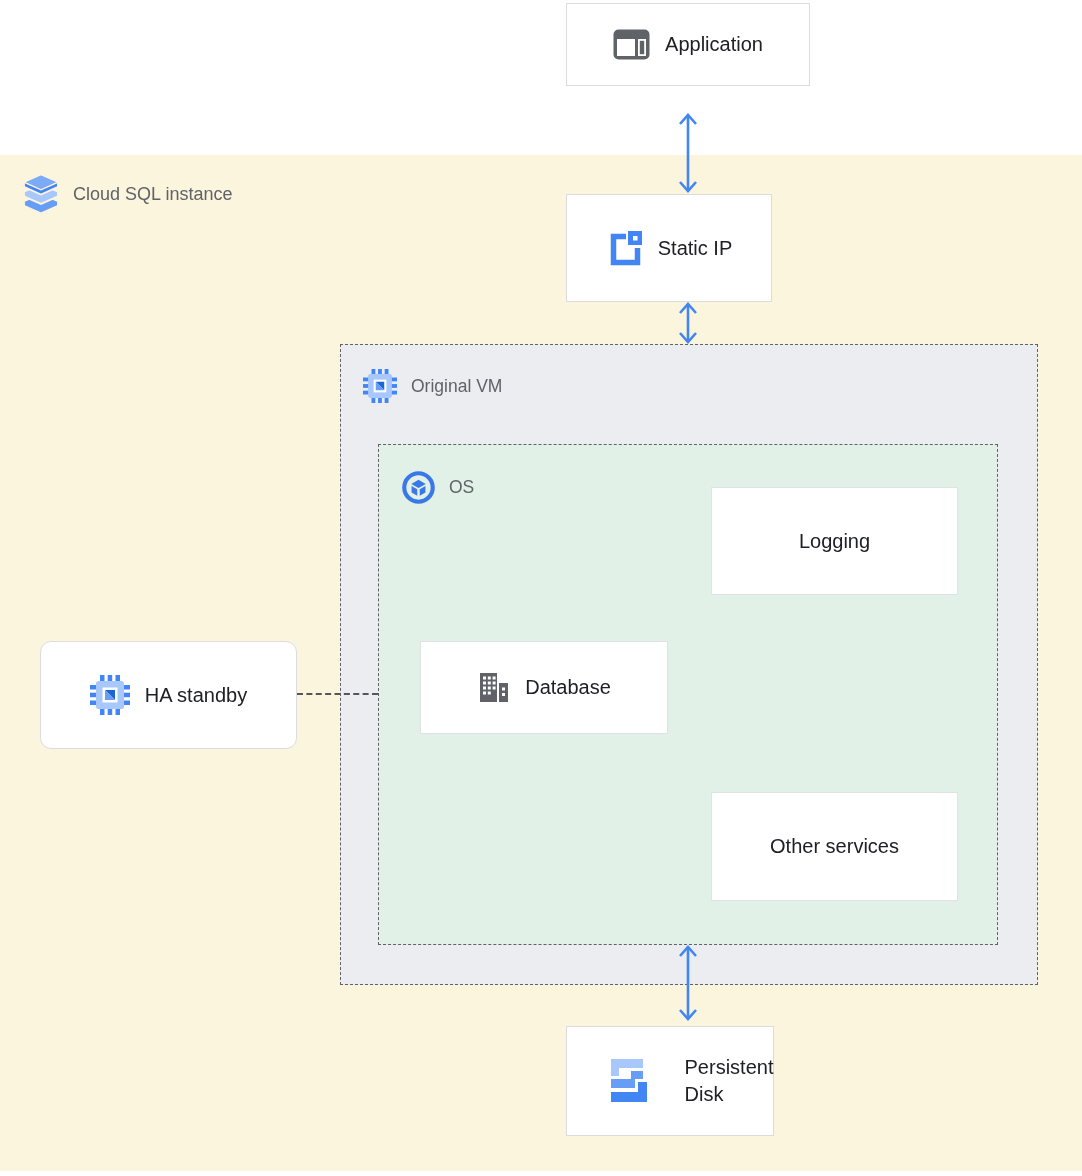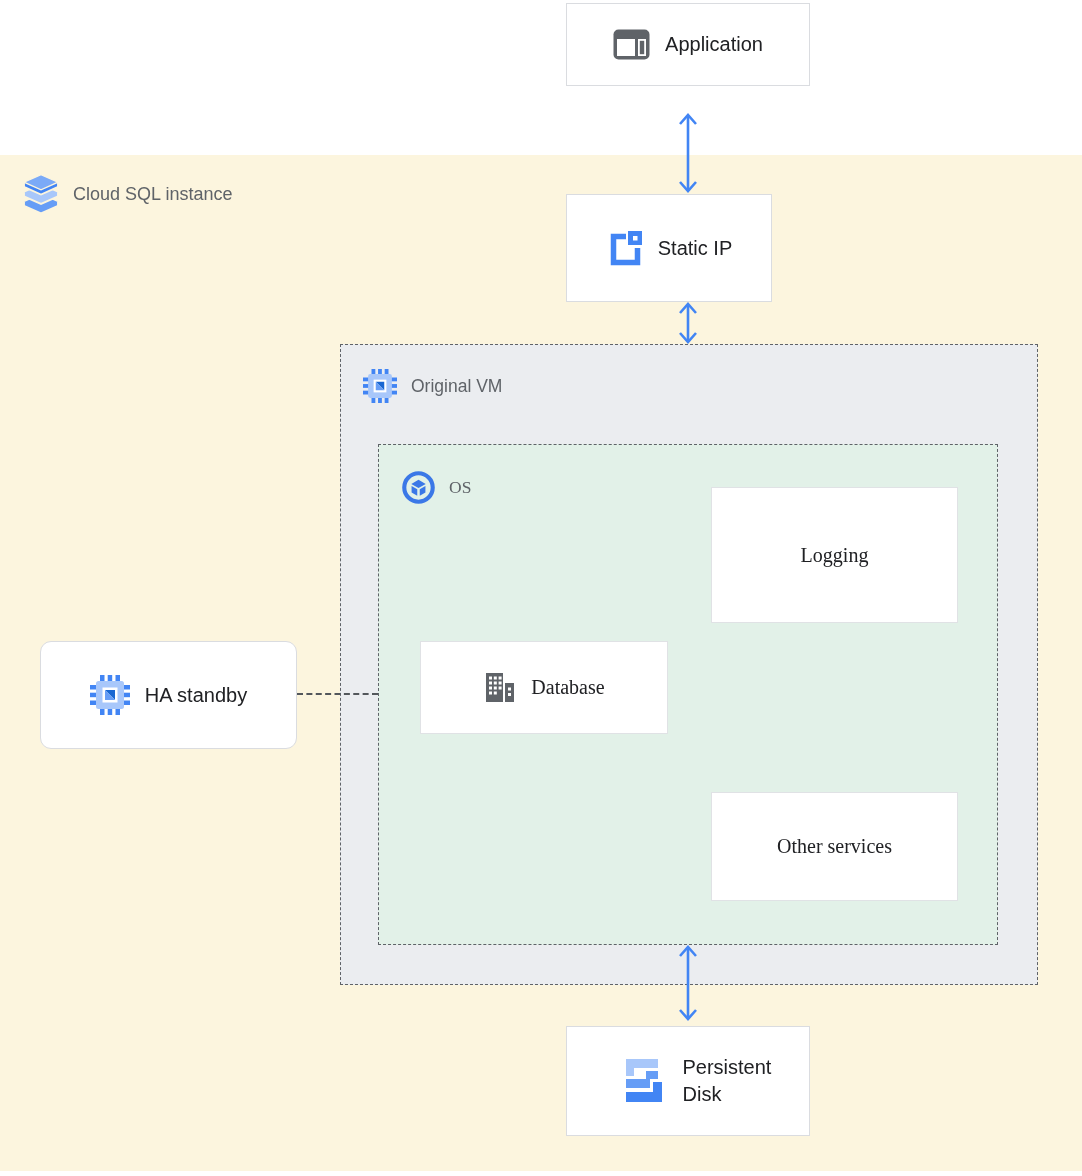--- a/index.html
+++ b/index.html
@@ -14,38 +14,38 @@
   .node { position:absolute; background:#ffffff; border:1px solid #DADCE0;
           display:flex; align-items:center; justify-content:center; gap:15px;
           font-size:20px; color:#202124; }
 
   .plain-node { border:1px solid #E0E2E5; }
 
   .group { position:absolute; }
   .vm-group { left:340px; top:344px; width:698px; height:641px; background:#EBEDF0;
               border:1.5px dashed #5F6368; }
   .os-group { position:absolute; left:37px; top:99px; width:620px; height:501px; background:#E2F1E8;
-              border:1.5px dashed #5F6368;font-family:Liberation Serif, serif; }
+              border:1.5px dashed #5F6368; }
 
   .group-label { position:absolute; display:flex; align-items:center; gap:14px;
                  font-size:17.5px; color:#5F6368; }
   .vm-label-row { left:22px; top:24px; }
   .os-label-row { left:23px; top:26px; }
 
   
   .in-os { position:absolute; }
-  .node-logging        { left:332px; top:42px;  width:247px; height:136px; }
+  .node-logging        { left:332px; top:42px;  width:247px; height:108px; }
   .node-database       { left:41px;  top:196px; width:248px; height:93px; }
   .node-monitoring     { left:332px; top:196px; width:247px; height:108px; }
   .node-other-services { left:332px; top:347px; width:247px; height:109px; }
 
   .node-application    { left:566px; top:3px;    width:244px; height:83px; }
   .node-static-ip      { left:566px; top:194px;  width:206px; height:108px; }
   .node-ha-standby     { left:40px;  top:641px;  width:257px; height:108px;border-radius:11px; }
-  .node-persistent-disk{ left:566px; top:1026px; width:244px; height:110px; gap:17px;padding-left:40px; }
+  .node-persistent-disk{ left:566px; top:1026px; width:208px; height:110px; gap:34px;padding-left:40px; }
 
   .pd-label { width:112px; line-height:1.35; text-align:left; }
 
   .arrow { position:absolute; z-index:6; }
   .arrow-1 { left:676px; top:111px; }
   .arrow-2 { left:676px; top:301px; }
   .arrow-3 { left:676px; top:943px; }
 
   .dashed-connector { position:absolute; left:297px; top:693px; width:81px; height:0;
                       border-top:2px dashed #53575B; z-index:5; }

